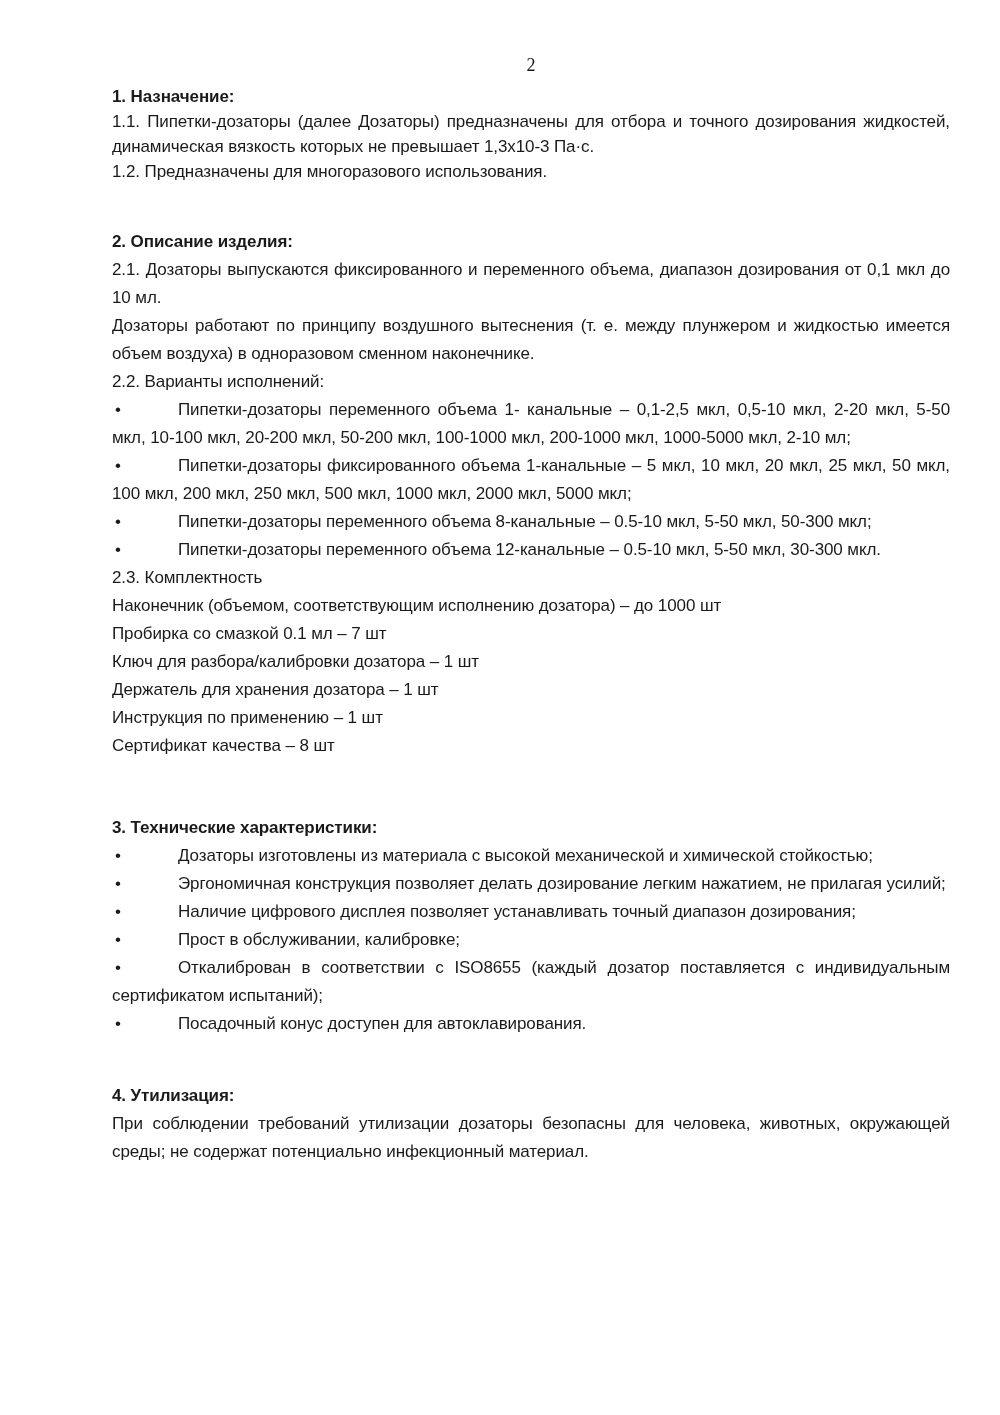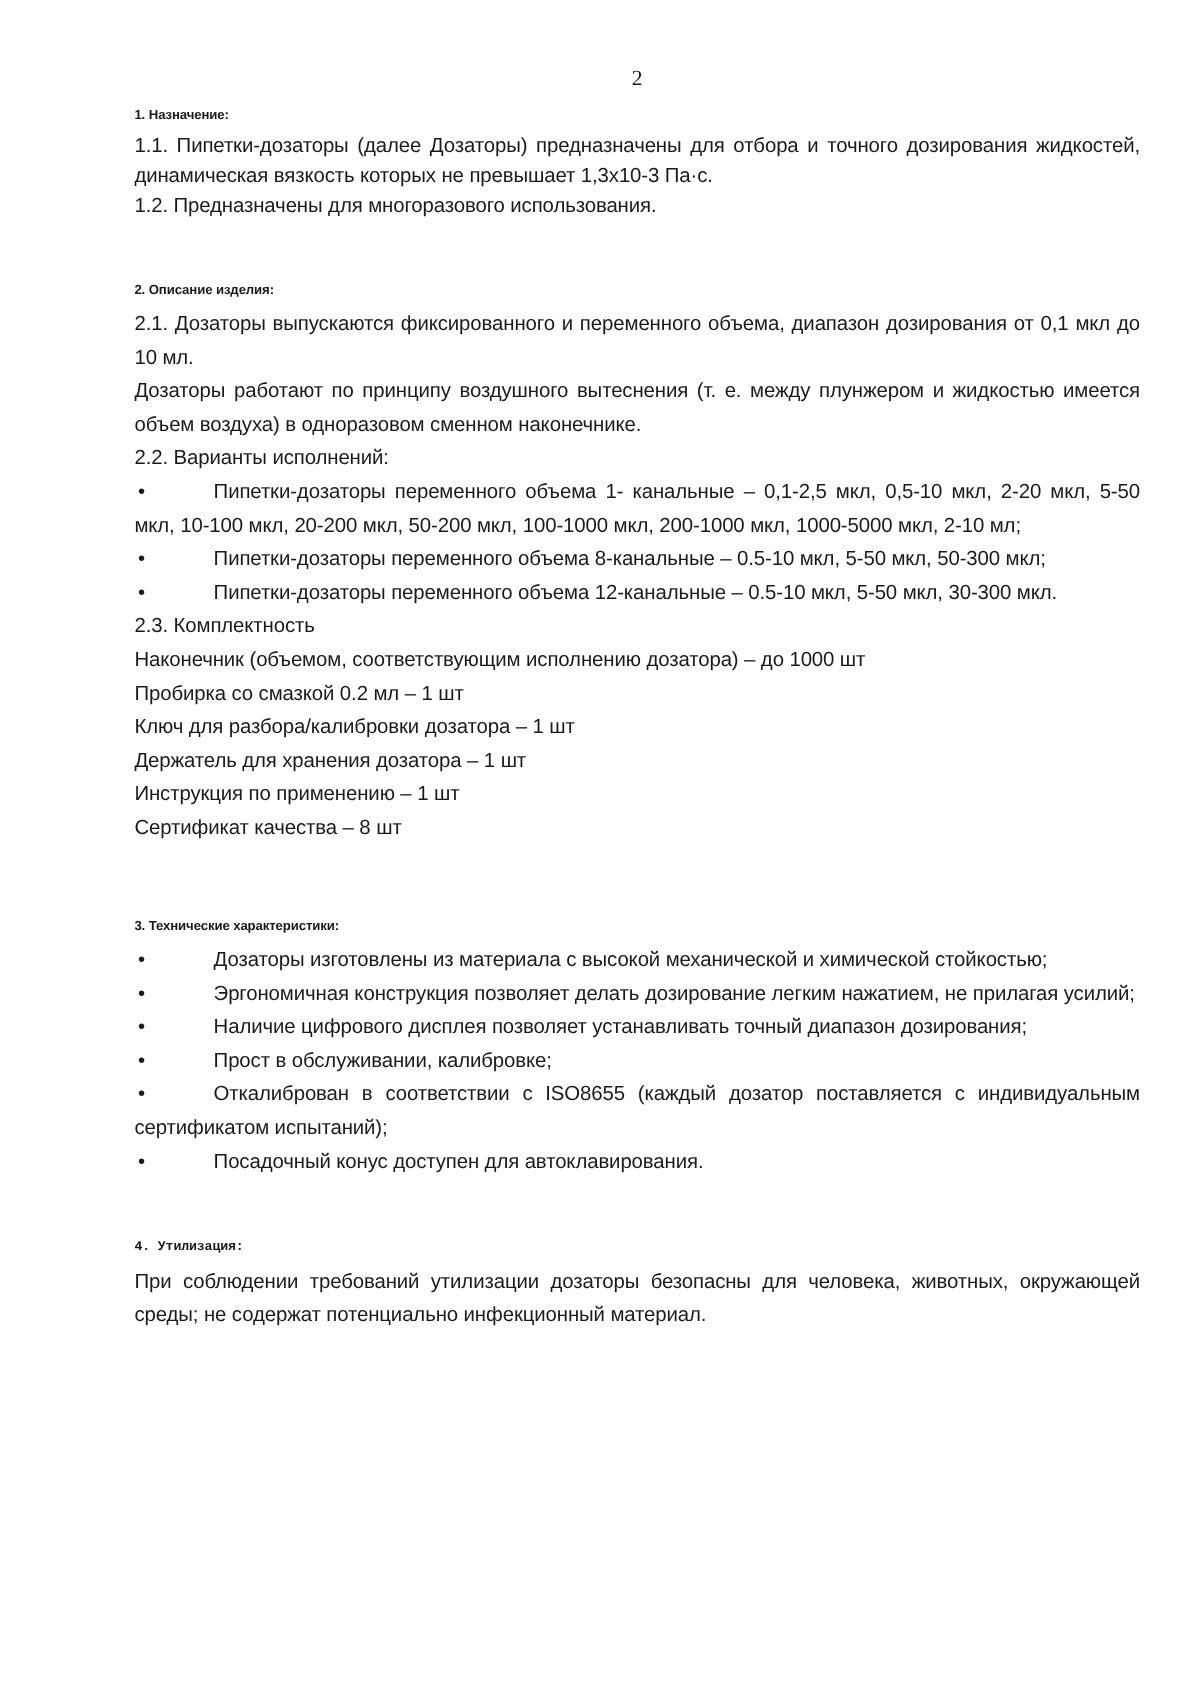--- a/index.html
+++ b/index.html
@@ -26,29 +26,29 @@
     font-family: "Liberation Serif", serif;
     font-size: 18px;
     line-height: 26px;
   }
   section { margin: 0; }
   section p, section h2 {
     margin: 0;
     padding: 0;
   }
   h2 {
-    font-size: 11px;
+    font-size: 17px;
     font-weight: bold;
   }
   .s1 { line-height: 25px; }
   .s1 h2 { margin-top: 6px; }
   .s2, .s3, .s4 { line-height: 28px; margin-top: 44px; }
   .s2 h2 { margin-top: 33px; }
   .s3 h2 { margin-top: 54px; }
-  .s4 h2 { margin-top: 39px; font-family: Liberation Mono, monospace; }
+  .s4 h2 { margin-top: 39px; }
   .just { text-align: justify; }
   .bullet-para { text-align: justify; }
   .b-marker {
     display: inline-block;
     width: 66px;
     padding-left: 3px;
     box-sizing: border-box;
   }
 </style>
 </head>
@@ -64,26 +64,27 @@
     <p>1.2. Предназначены для многоразового использования.</p>
   </section>
 
   <section class="s2">
     <h2>2. Описание изделия:</h2>
     <p class="just">2.1. Дозаторы выпускаются фиксированного и переменного объема, диапазон дозирования от 0,1 мкл до 10 мл.</p>
     <p class="just">Дозаторы работают по принципу воздушного вытеснения (т. е. между плунжером и жидкостью имеется объем воздуха) в одноразовом сменном наконечнике.</p>
     <p>2.2. Варианты исполнений:</p>
 
     <p class="bullet-para"><span class="b-marker">•</span><span>Пипетки-дозаторы переменного объема 1- канальные – 0,1-2,5 мкл, 0,5-10 мкл, 2-20 мкл, 5-50 мкл, 10-100 мкл, 20-200 мкл, 50-200 мкл, 100-1000 мкл, 200-1000 мкл, 1000-5000 мкл, 2-10 мл;</span></p>
+    <p class="bullet-para"><span class="b-marker">•</span><span>Пипетки-дозаторы фиксированного объема 1-канальные – 5 мкл, 10 мкл, 20 мкл, 25 мкл, 50 мкл, 100 мкл, 200 мкл, 250 мкл, 500 мкл, 1000 мкл, 2000 мкл, 5000 мкл;</span></p>
     <p class="bullet-para"><span class="b-marker">•</span><span>Пипетки-дозаторы переменного объема 8-канальные – 0.5-10 мкл, 5-50 мкл, 50-300 мкл;</span></p>
     <p class="bullet-para"><span class="b-marker">•</span><span>Пипетки-дозаторы переменного объема 12-канальные – 0.5-10 мкл, 5-50 мкл, 30-300 мкл.</span></p>
 
     <p>2.3. Комплектность</p>
     <p>Наконечник (объемом, соответствующим исполнению дозатора) – до 1000 шт</p>
-    <p>Пробирка со смазкой 0.2 мл – 1 шт</p>
+    <p>Пробирка со смазкой 0.1 мл – 7 шт</p>
     <p>Ключ для разбора/калибровки дозатора – 1 шт</p>
     <p>Держатель для хранения дозатора – 1 шт</p>
     <p>Инструкция по применению – 1 шт</p>
     <p>Сертификат качества – 8 шт</p>
   </section>
 
   <section class="s3">
     <h2>3. Технические характеристики:</h2>
     <p class="bullet-para"><span class="b-marker">•</span><span>Дозаторы изготовлены из материала с высокой механической и химической стойкостью;</span></p>
     <p class="bullet-para"><span class="b-marker">•</span><span>Эргономичная конструкция позволяет делать дозирование легким нажатием, не прилагая усилий;</span></p>

